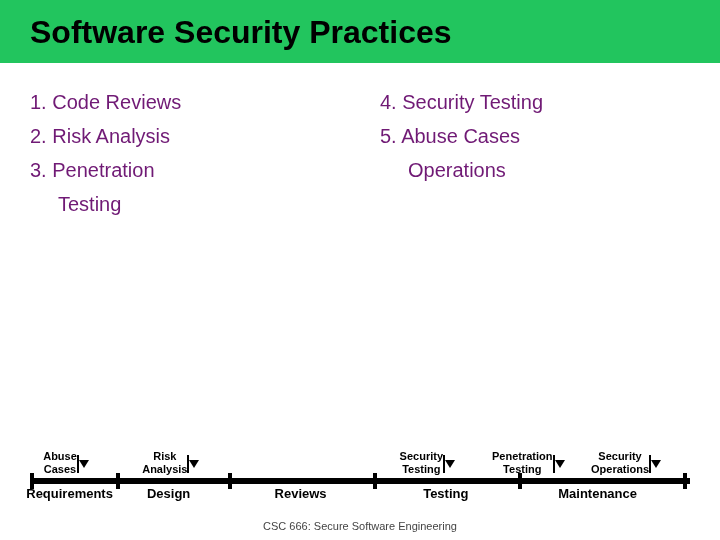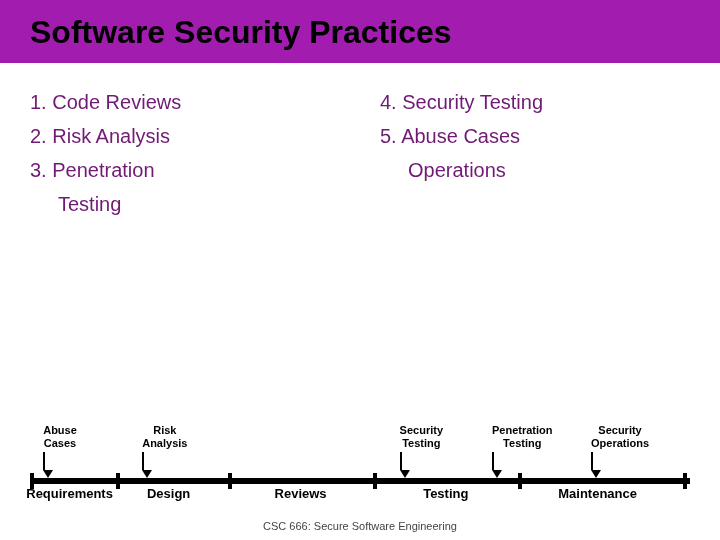--- a/index.html
+++ b/index.html
@@ -12,21 +12,21 @@
     }
 
     .page {
       width: 720px;
       height: 540px;
       display: flex;
       flex-direction: column;
     }
 
     .title-bar {
-      background: #a21caf;
+      background: #22c55e;
       padding: 14px 30px 12px 30px;
     }
 
     .title-bar h1 {
       font-size: 32px;
       font-weight: bold;
       color: #000;
     }
 
     .content-area {
@@ -66,22 +66,22 @@
       display: flex;
       align-items: flex-end;
       height: 60px;
       position: relative;
       width: 100%;
     }
 
     .arrow-item {
       position: absolute;
       display: flex;
-      flex-direction: column;
-      align-items: flex-start;
+      flex-direction: row;
+      align-items: center;
       font-size: 11px;
       font-weight: bold;
       text-align: center;
     }
 
     .arrow-item .label {
       margin-bottom: 2px;
       line-height: 1.2;
     }
 

